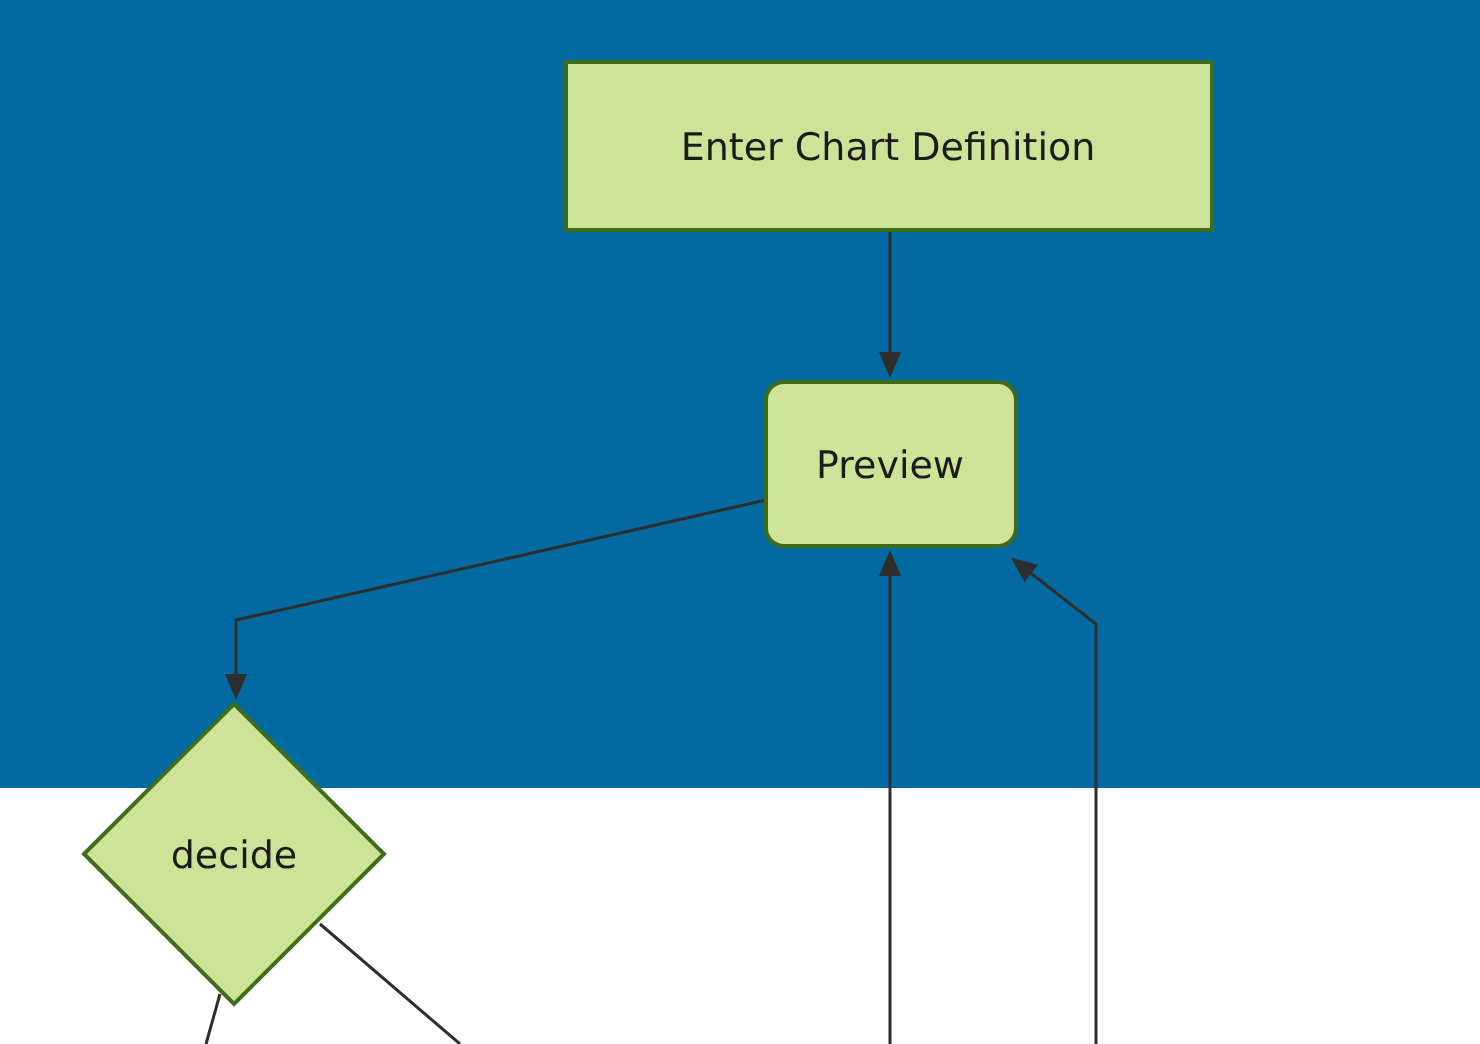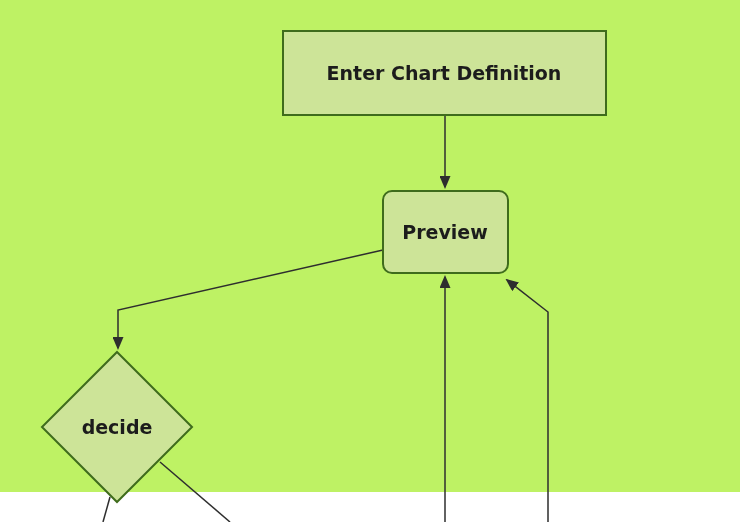--- a/index.html
+++ b/index.html
@@ -7,23 +7,22 @@
     padding: 0;
     width: 740px;
     height: 522px;
     background: #ffffff;
     overflow: hidden;
     font-family: "DejaVu Sans", "Liberation Sans", sans-serif;
   }
   .canvas {
     position: relative;
     width: 740px;
-    height: 492px;
-    background: #bef264;
-    font-weight: bold;
+    height: 394px;
+    background: #0369a1;
   }
   svg { display: block; }
   .edge {
     fill: none;
     stroke: #2e2e2e;
     stroke-width: 1.5;
   }
   .node-shape {
     stroke: #3f6c1c;
     stroke-width: 2;

